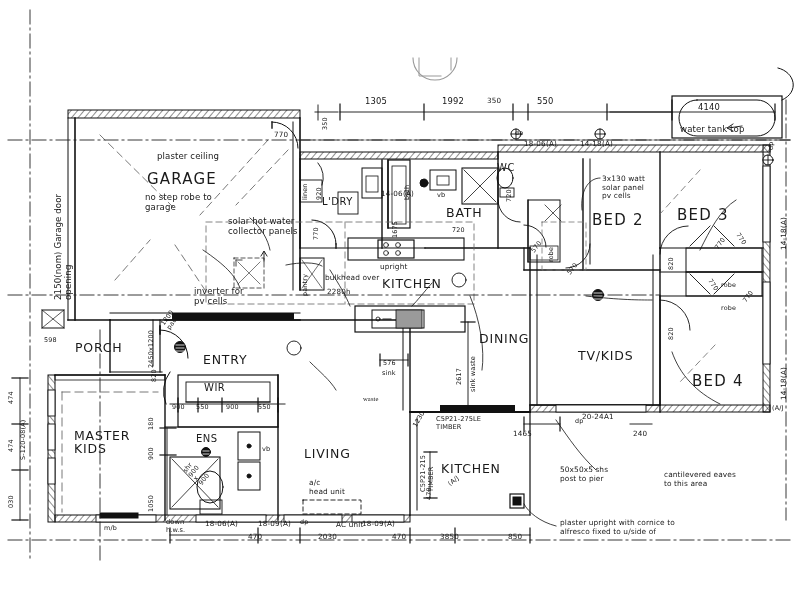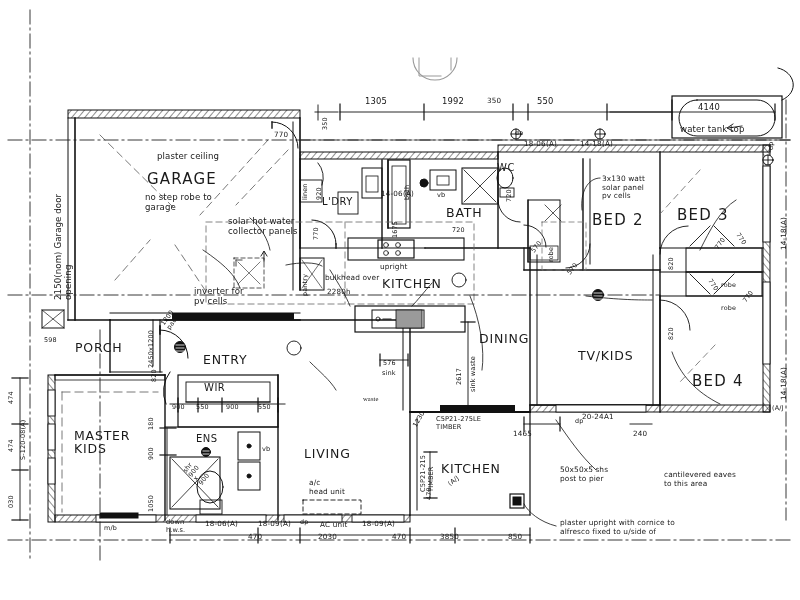--- a/index.html
+++ b/index.html
@@ -541,21 +541,21 @@
 <div class="lbl dim t7 rot90c" style="left:780px;top:250px;">14-18(A)</div>
 <div class="lbl dim t7 rot90c" style="left:780px;top:400px;">14-18(A)</div>
 <div class="lbl dim t6 rot90c" style="left:768px;top:150px;">dp</div>
 <div class="lbl dim t6" style="left:772px;top:405px;">(A/J</div>
 <div class="lbl dim t6" style="left:575px;top:418px;">dp</div>
 
 <div class="lbl note t6" style="left:166px;top:519px;">down
 h.w.s.</div>
 <div class="lbl dim t7" style="left:205px;top:520px;">18-06(A)</div>
 <div class="lbl dim t7" style="left:258px;top:520px;">18-09(A)</div>
-<div class="lbl dim t7" style="left:320px;top:521px;">AC unit</div>
+<div class="lbl dim t7" style="left:336px;top:521px;">AC unit</div>
 <div class="lbl dim t7" style="left:362px;top:520px;">18-09(A)</div>
 <div class="lbl dim t6" style="left:300px;top:519px;">dp</div>
 <div class="lbl dim t6" style="left:104px;top:525px;">m/b</div>
 
 <div class="lbl dim t7" style="left:248px;top:533px;">470</div>
 <div class="lbl dim t7" style="left:318px;top:533px;">2030</div>
 <div class="lbl dim t7" style="left:392px;top:533px;">470</div>
 <div class="lbl dim t7" style="left:440px;top:533px;">3850</div>
 <div class="lbl dim t7" style="left:508px;top:533px;">850</div>
 

